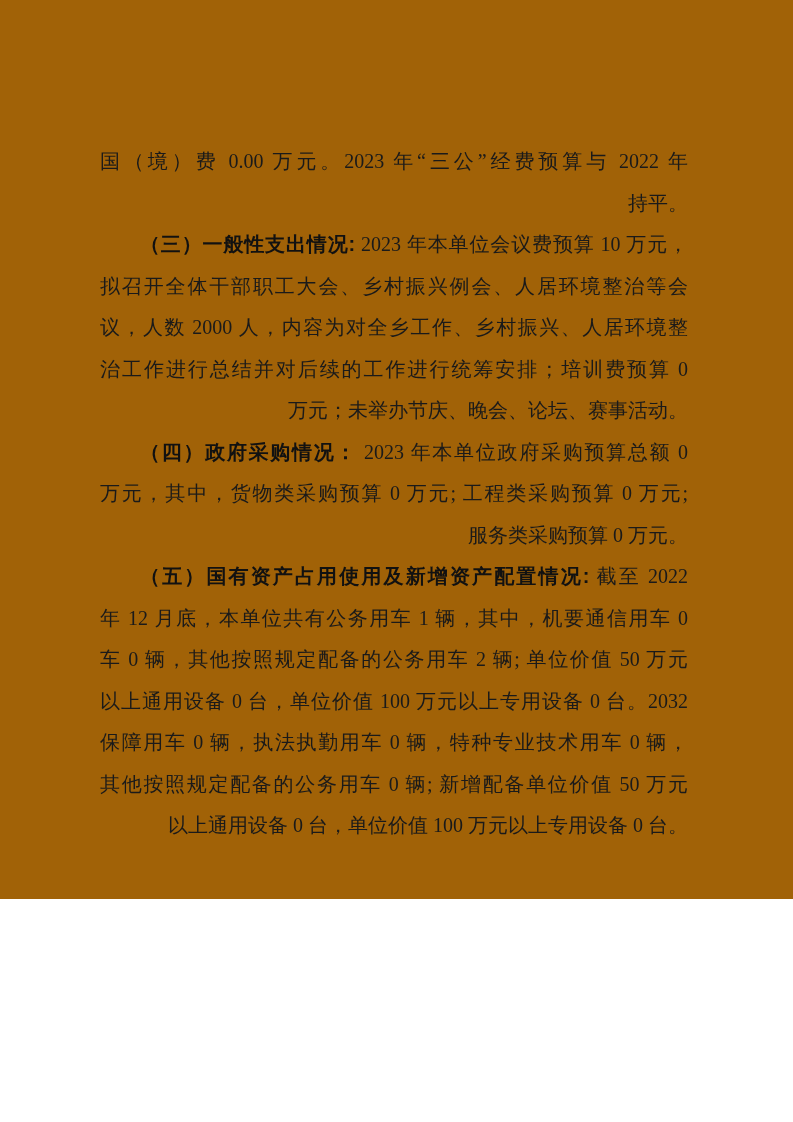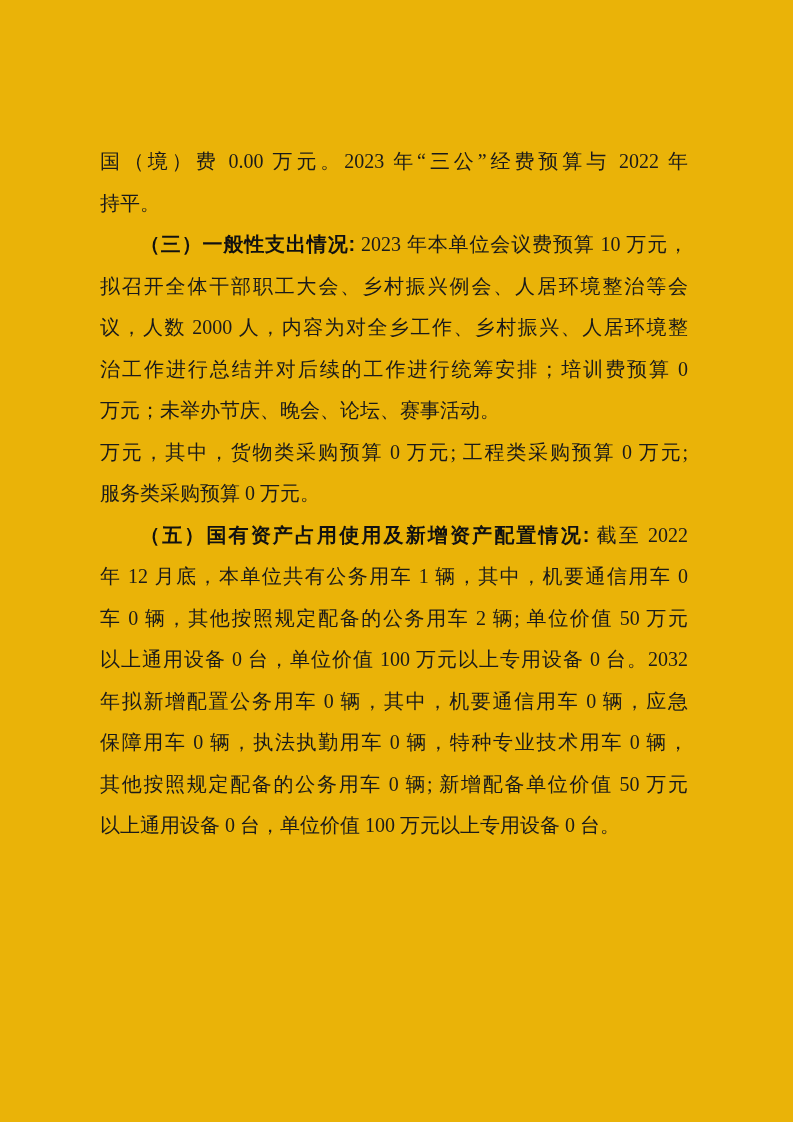--- a/index.html
+++ b/index.html
@@ -5,38 +5,38 @@
   html, body { margin: 0; padding: 0; }
   body {
     width: 793px;
     height: 1122px;
     background: #ffffff;
     font-family: "Liberation Serif", "DejaVu Serif", serif;
   }
   .page {
     position: relative;
     width: 793px;
-    height: 1122px;
-    background: #eab308;
+    height: 899px;
+    background: #a16207;
     overflow: hidden;
   }
   .doc-body {
     position: absolute;
     left: 100px;
     top: 141px;
     width: 588px;
     color: #1a1a1a;
     font-size: 20px;
   }
   .paragraph { margin: 0; padding: 0; }
   .line {
     height: 41.5px;
     line-height: 41.5px;
     overflow: hidden;
-    text-align: left;
+    text-align: right;
   }
   .line.justify {
     text-align: justify;
     text-align-last: justify;
   }
   .line.indent { text-indent: 2em; }
   .lead-bold {
     font-weight: bold;
     font-family: "Liberation Sans", "DejaVu Sans", sans-serif;
     color: #111111;
@@ -53,27 +53,27 @@
         <div class="line"><span class="seg">持平。</span></div>
       </div>
       <div class="paragraph">
         <div class="line justify indent"><span class="lead-bold">（三）一般性支出情况:</span><span class="seg"> 2023 年本单位会议费预算 10 万元，</span></div>
         <div class="line justify"><span class="seg">拟召开全体干部职工大会、乡村振兴例会、人居环境整治等会</span></div>
         <div class="line justify"><span class="seg">议，人数 2000 人，内容为对全乡工作、乡村振兴、人居环境整</span></div>
         <div class="line justify"><span class="seg">治工作进行总结并对后续的工作进行统筹安排；培训费预算 0</span></div>
         <div class="line"><span class="seg">万元；未举办节庆、晚会、论坛、赛事活动。</span></div>
       </div>
       <div class="paragraph">
+        <div class="line justify indent"><span class="lead-bold">（四）政府采购情况：</span><span class="seg"> 2023 年本单位政府采购预算总额 0</span></div>
         <div class="line justify"><span class="seg">万元，其中，货物类采购预算 0 万元; 工程类采购预算 0 万元;</span></div>
         <div class="line"><span class="seg">服务类采购预算 0 万元。</span></div>
       </div>
       <div class="paragraph">
         <div class="line justify indent"><span class="lead-bold">（五）国有资产占用使用及新增资产配置情况:</span><span class="seg"> 截至 2022</span></div>
         <div class="line justify"><span class="seg">年 12 月底，本单位共有公务用车 1 辆，其中，机要通信用车 0</span></div>
         <div class="line justify"><span class="seg">车 0 辆，其他按照规定配备的公务用车 2 辆; 单位价值 50 万元</span></div>
         <div class="line justify"><span class="seg">以上通用设备 0 台，单位价值 100 万元以上专用设备 0 台。2032</span></div>
-        <div class="line justify"><span class="seg">年拟新增配置公务用车 0 辆，其中，机要通信用车 0 辆，应急</span></div>
         <div class="line justify"><span class="seg">保障用车 0 辆，执法执勤用车 0 辆，特种专业技术用车 0 辆，</span></div>
         <div class="line justify"><span class="seg">其他按照规定配备的公务用车 0 辆; 新增配备单位价值 50 万元</span></div>
         <div class="line"><span class="seg">以上通用设备 0 台，单位价值 100 万元以上专用设备 0 台。</span></div>
       </div>
     </div>
 </div>
 
 </body></html>

